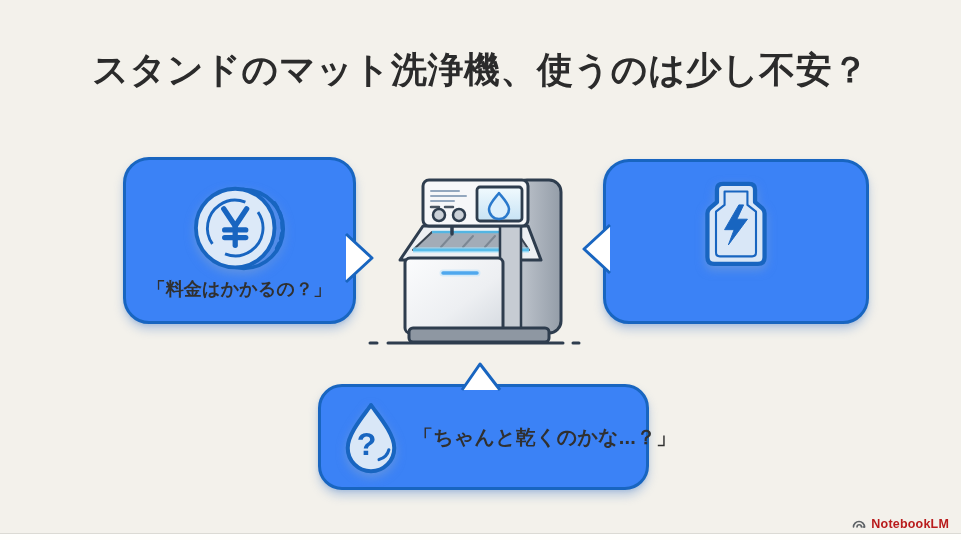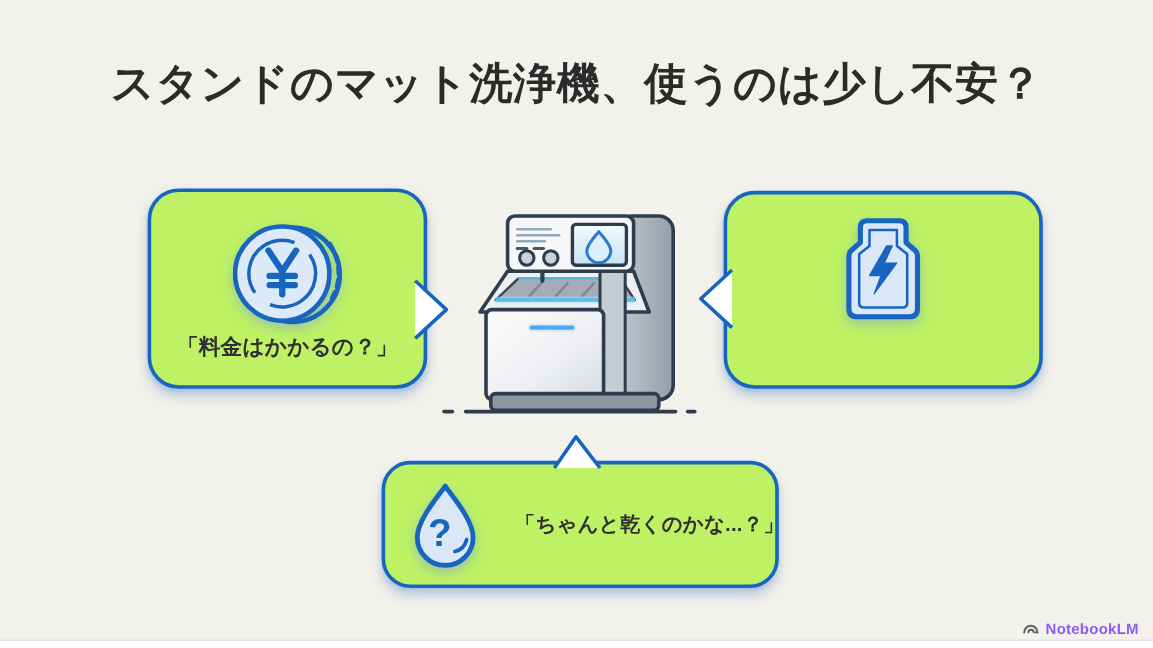--- a/index.html
+++ b/index.html
@@ -7,51 +7,51 @@
     position:relative; width:961px; height:540px; overflow:hidden;
     background:#F3F1EB;
     font-family:"Liberation Sans","DejaVu Sans",sans-serif;
   }
   .title{
     position:absolute; left:0; right:0; top:50px;
     text-align:center; font-size:36px; font-weight:800;
     color:#2B2B2B; letter-spacing:0.5px; line-height:1.1;
   }
   .bubble{
-    position:absolute; background:#bef264;
+    position:absolute; background:#3b82f6;
     border:3px solid #1865C0; border-radius:26px;
     box-shadow:0 6px 10px rgba(125,160,210,0.45), 0 2px 3px rgba(125,160,210,0.25);
   }
   .bubble-left{ left:123px; top:157px; width:227px; height:161px; }
   .bubble-right{ left:603px; top:159px; width:260px; height:159px; }
   .bubble-bottom{ left:318px; top:384px; width:325px; height:100px; border-radius:24px; }
   .bubble-text{
     position:absolute; left:8px; right:8px; bottom:20px;
     text-align:center; font-size:18px; font-weight:700; color:#303030;
     letter-spacing:0.2px; white-space:nowrap;
   }
   .bubble-right .bubble-text{ font-size:17px; bottom:19px; }
   .bubble-bottom .bubble-text{
-    left:92px; right:10px; bottom:auto; top:50%; transform:translateY(-50%); font-size:17px;margin-left:16px;
+    left:92px; right:10px; bottom:auto; top:50%; transform:translateY(-50%); font-size:20px;
   }
   .bubble-icon{
     position:absolute; filter:drop-shadow(0 4px 5px rgba(125,160,210,0.55));
   }
   .icon-coin{ left:50%; transform:translateX(-50%); top:22px; }
   .icon-mat{ left:50%; transform:translateX(-50%); top:15px; }
   .icon-drop{ left:16px; top:13px; }
   .tail{ position:absolute; overflow:visible; }
   .tail-left{ left:346px; top:231px; }
   .tail-right{ left:580px; top:222px; }
   .tail-bottom{ left:459px; top:360px; }
   .machine{ position:absolute; left:365px; top:170px; }
   .branding{
     position:absolute; right:12px; bottom:9px;
     display:flex; align-items:center; gap:5px;
-    color:#8b5cf6; font-size:12.5px; font-weight:600; letter-spacing:0.2px;
+    color:#b91c1c; font-size:12.5px; font-weight:600; letter-spacing:0.2px;
   }
   .bottom-strip{
     position:absolute; left:0; right:0; bottom:0; height:6px;
     background:#FEFEFC; border-top:1px solid #DBDAD4;
   }
 </style>
 </head>
 <body>
 
 <div class="stage">

